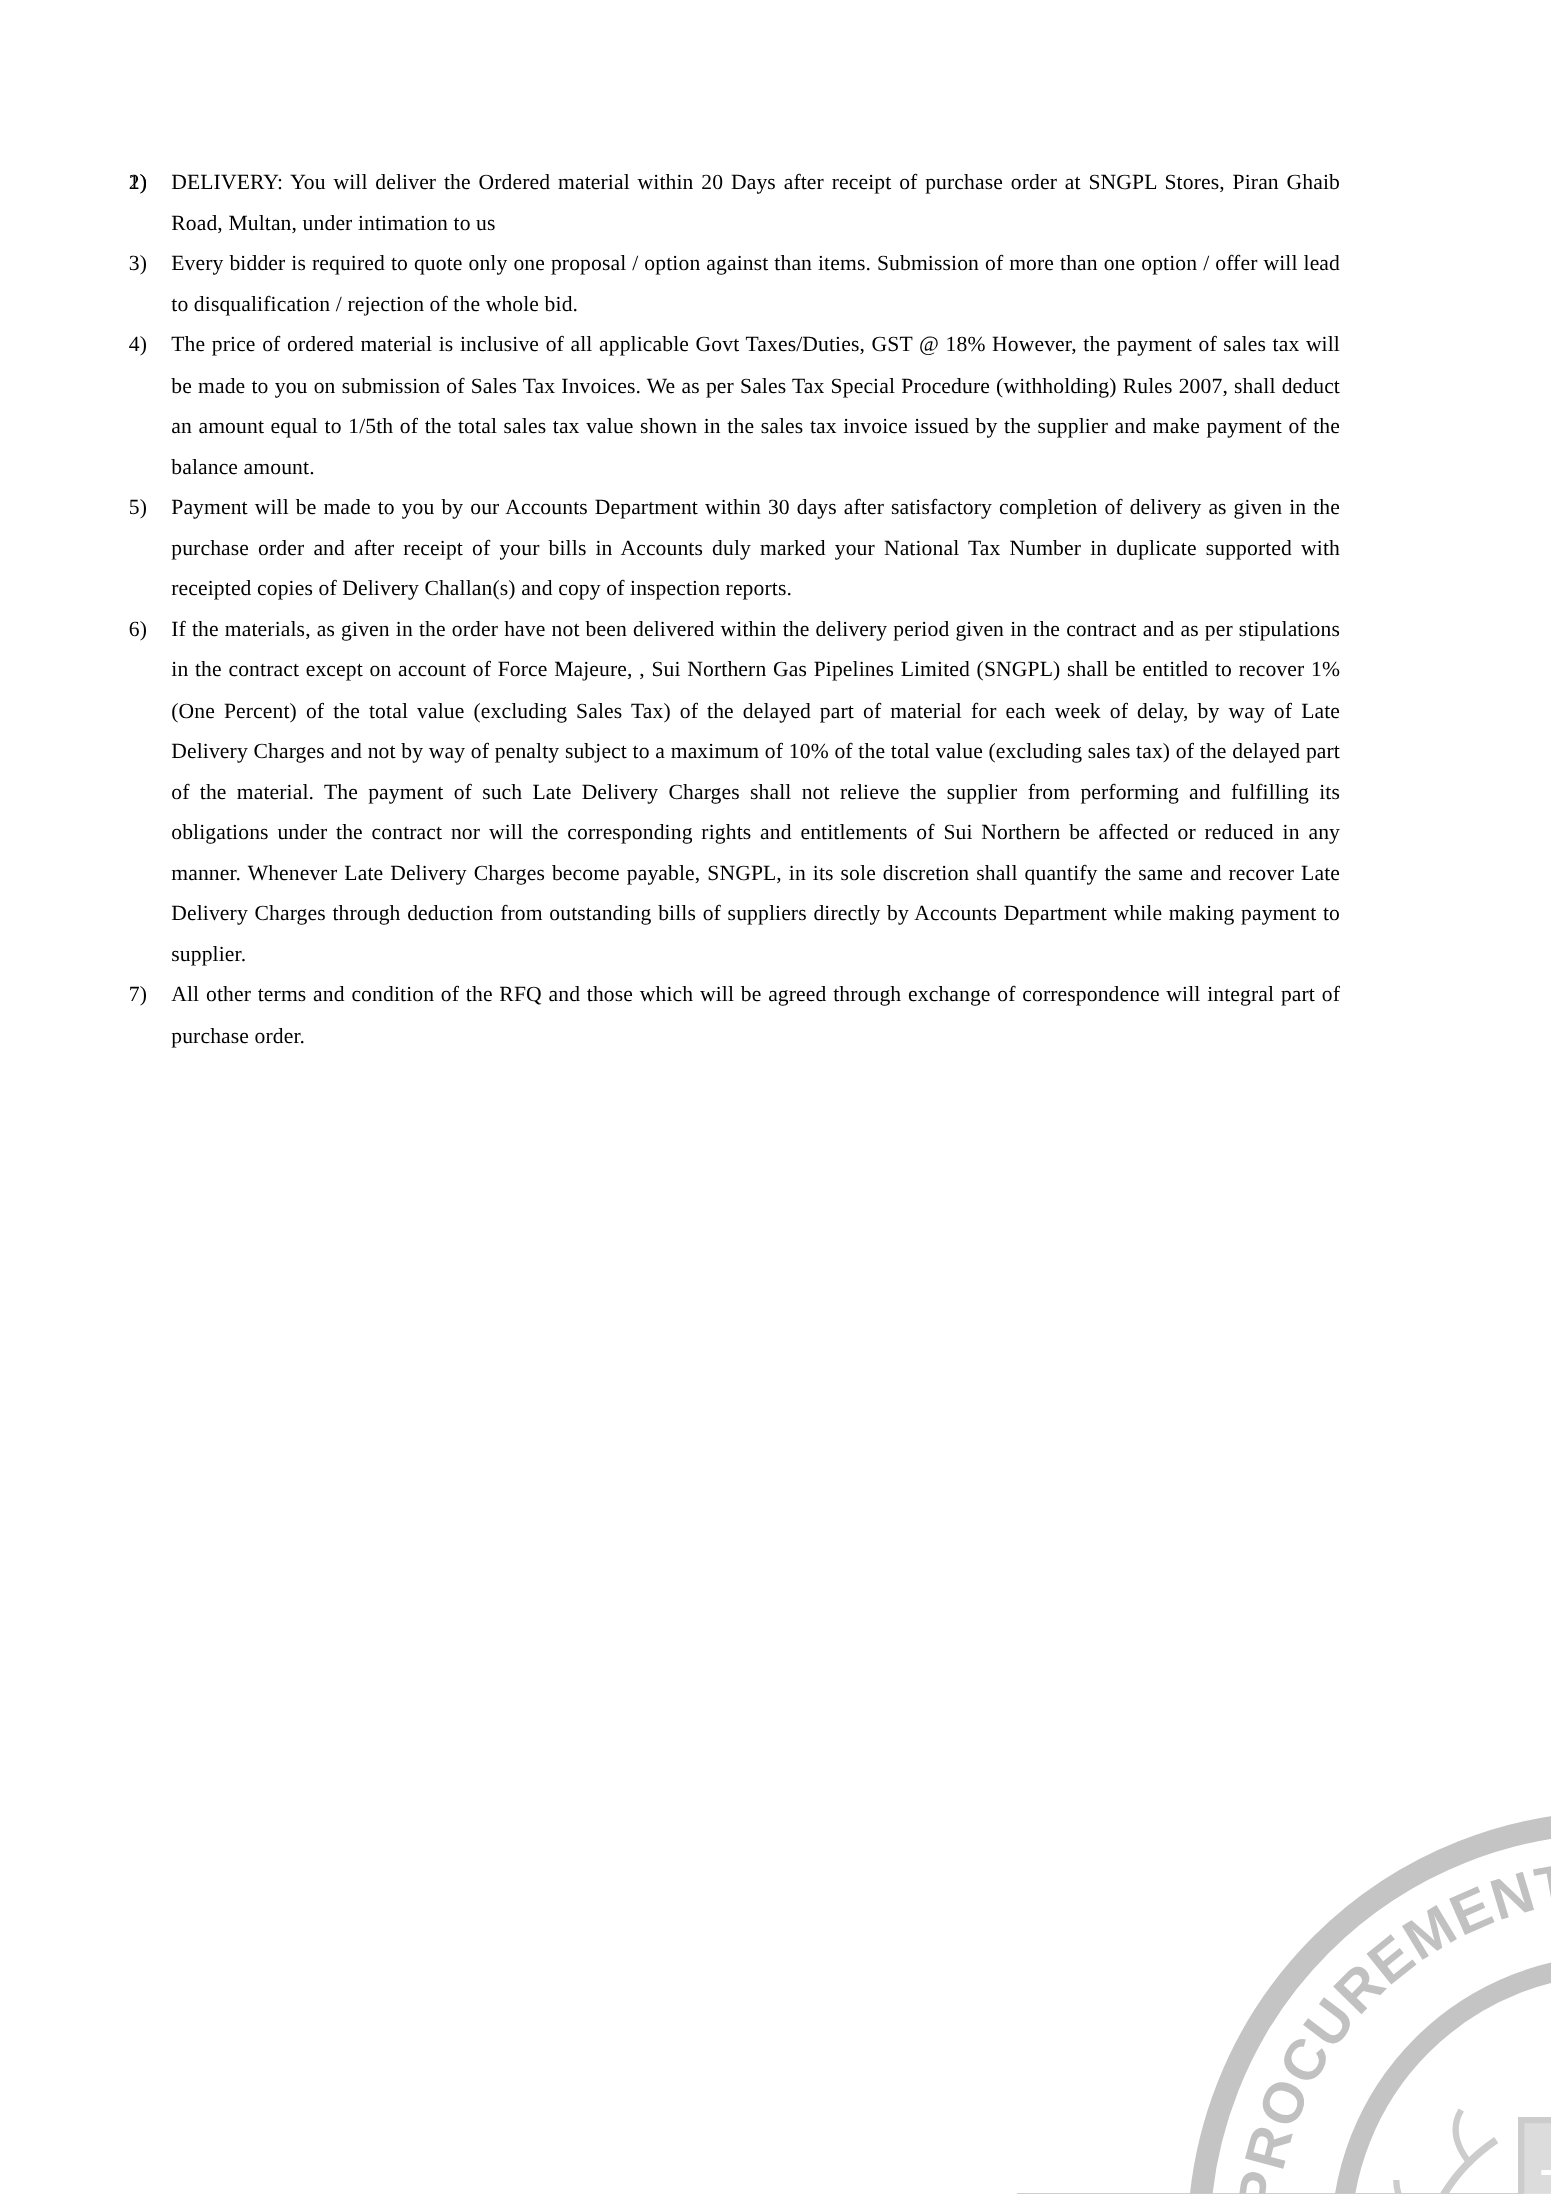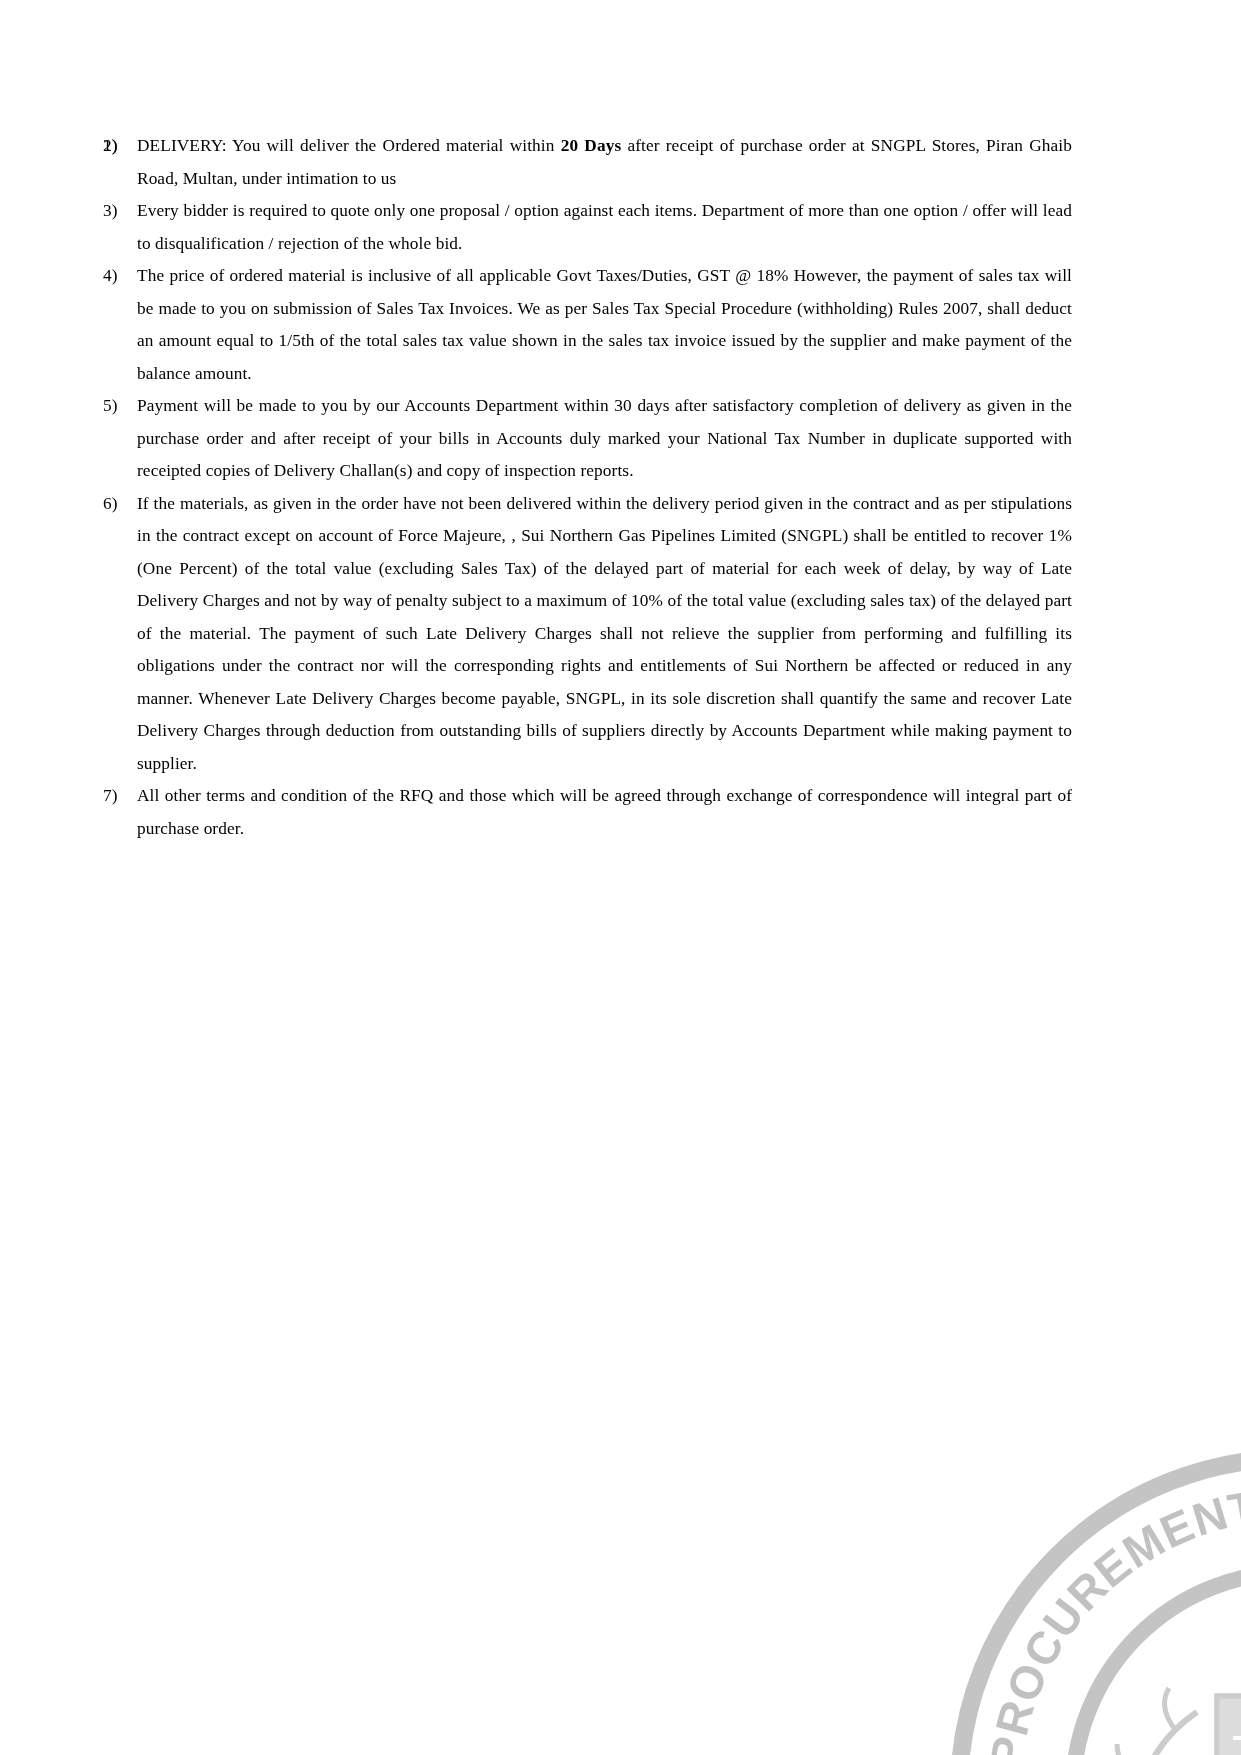--- a/index.html
+++ b/index.html
@@ -22,21 +22,21 @@
     padding-left:34px;
     text-align:justify;
     font-size:17.3px;
     line-height:32.5px;
     letter-spacing:0.1px;
   }
   .term .num {
     position:absolute;
     left:0; top:0;
   }
-  .term b { font-weight:bold; }
+  .term b { font-weight:normal; }
   .watermark {
     position:absolute;
     left:793px; top:1292px;
     width:500px; height:500px;
   }
   .ring-text {
     font-family:"Liberation Sans", sans-serif;
     font-weight:bold;
     font-size:23px;
     letter-spacing:0.5px;
@@ -68,21 +68,21 @@
       <span class="num">1)</span>
     </div>
 
     <div class="term">
       <span class="num">2)</span>
       <span class="txt"><span>DELIVERY: You will deliver the Ordered material within </span><b>20 Days</b><span> after receipt of purchase order at SNGPL Stores, Piran Ghaib Road, Multan, under intimation to us</span></span>
     </div>
 
     <div class="term">
       <span class="num">3)</span>
-      <span class="txt">Every bidder is required to quote only one proposal / option against each items. Department of more than one option / offer will lead to disqualification / rejection of the whole bid.</span>
+      <span class="txt">Every bidder is required to quote only one proposal / option against than items. Submission of more than one option / offer will lead to disqualification / rejection of the whole bid.</span>
     </div>
 
     <div class="term">
       <span class="num">4)</span>
       <span class="txt">The price of ordered material is inclusive of all applicable Govt Taxes/Duties, GST @ 18% However, the payment of sales tax will be made to you on submission of Sales Tax Invoices. We as per Sales Tax Special Procedure (withholding) Rules 2007, shall deduct an amount equal to 1/5th of the total sales tax value shown in the sales tax invoice issued by the supplier and make payment of the balance amount.</span>
     </div>
 
     <div class="term">
       <span class="num">5)</span>
       <span class="txt">Payment will be made to you by our Accounts Department within 30 days after satisfactory completion of delivery as given in the purchase order and after receipt of your bills in Accounts duly marked your National Tax Number in duplicate supported with receipted copies of Delivery Challan(s) and copy of inspection reports.</span>

